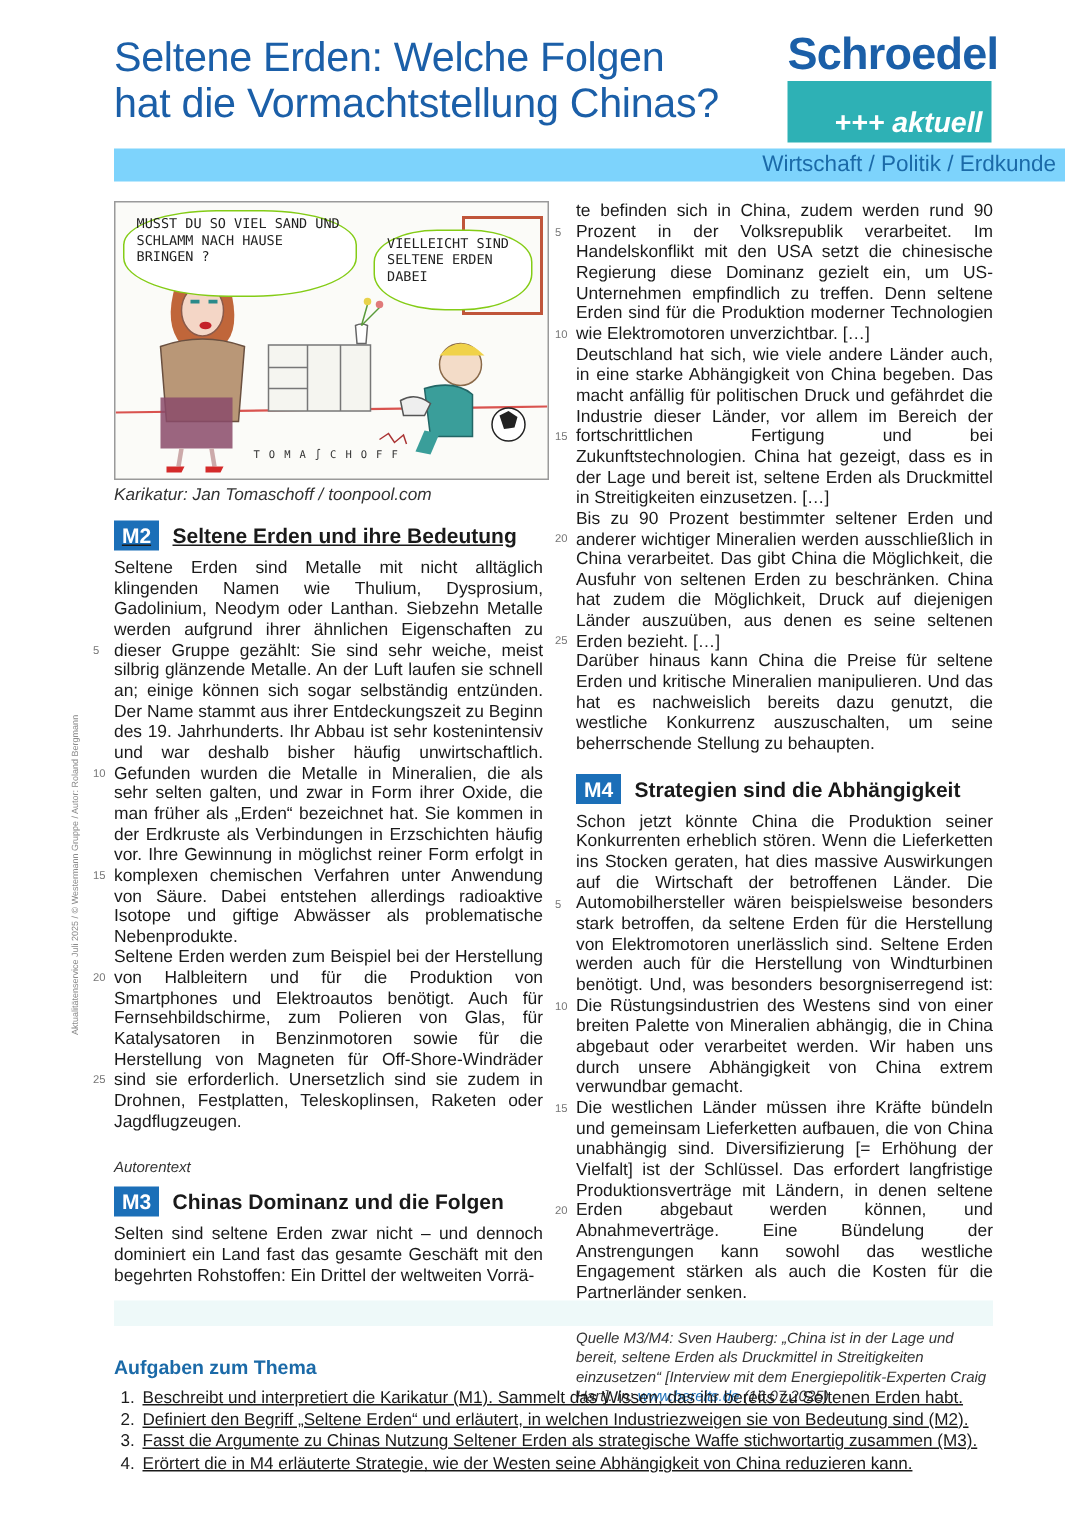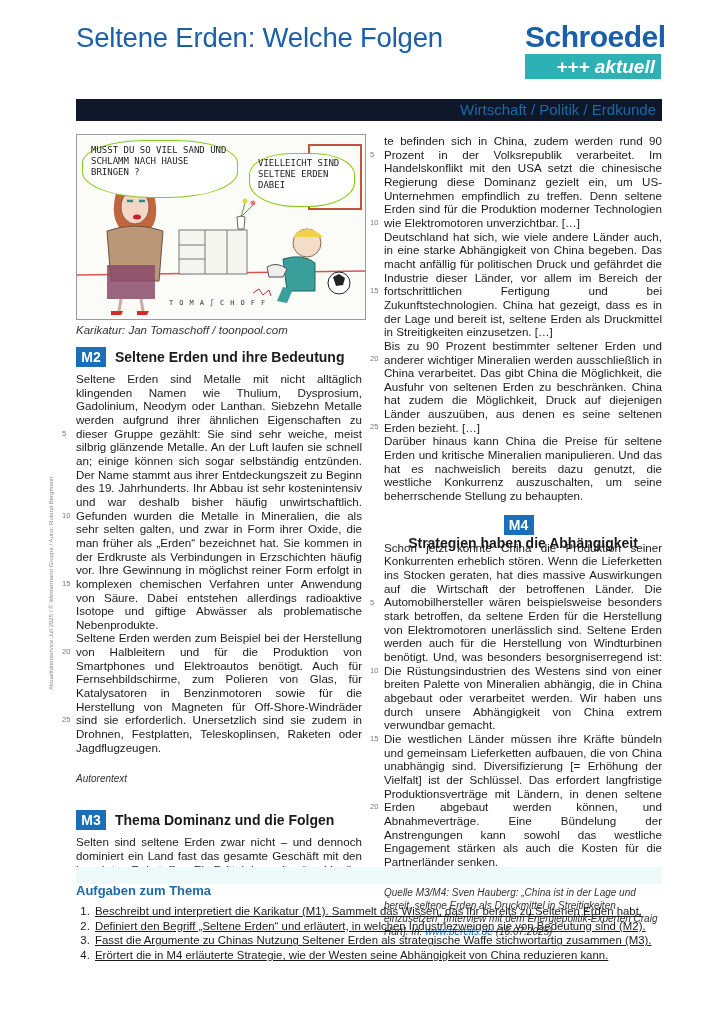--- a/index.html
+++ b/index.html
@@ -3,52 +3,53 @@
 <meta charset="utf-8">
 <style>
   html, body { margin:0; padding:0; background:#ffffff; }
   body { width:720px; height:1019px; position:relative; overflow:hidden;
          font-family:"Liberation Sans", "DejaVu Sans", sans-serif; color:#1a1a1a; }
   .title { position:absolute; left:76px; top:22px; color:#1b5fa8; font-size:27.5px;
            line-height:31px; font-weight:normal; margin:0; letter-spacing:-0.2px; }
   .logo { position:absolute; left:525px; top:22px; width:136px; }
   .logo-name { color:#1b5fa8; font-size:30px; font-weight:bold; line-height:30px; text-align:center; letter-spacing:-0.5px; }
   .logo-bar { background:#2eb1b5; color:#fff; font-size:19px; font-weight:bold; font-style:italic;
-              text-align:right; padding:1px 6px 1px 0; margin-top:2px; height:23px; line-height:23px; }
-  .subject-band { position:absolute; left:76px; top:99px; width:586px; height:22px; background:#0f172a; }
+              text-align:right; padding:17px 6px 1px 0; margin-top:2px; height:23px; line-height:23px; }
+  .subject-band { position:absolute; left:76px; top:99px; width:586px; height:22px; background:#7dd3fc;padding-left:48px; }
   .subject { position:absolute; right:6px; top:0; line-height:22px; color:#1b6aa8; font-size:15px; }
   .side-note { position:absolute; left:48px; top:690px; transform-origin:0 0; transform:rotate(-90deg);
                font-size:6px; color:#8a8a8a; white-space:nowrap; width:340px; }
   .col { position:absolute; }
   .col-left { left:76px; top:134px; width:286px; }
   .col-right { left:384px; top:134px; width:278px; }
   .mhead { display:flex; align-items:center; height:22px; margin-bottom:4px; }
   .mbadge { background:#1b6fb8; color:#fff; font-weight:bold; font-size:14px; width:30px; height:20px;
             line-height:20px; text-align:center; margin-right:9px; }
   .mtitle { font-weight:bold; font-size:14px; color:#1a1a1a; }
   .cartoon { width:288px; height:184px; border:1px solid #9a9a9a; background:#fbfbf8; position:relative; overflow:hidden; }
   .caption { font-style:italic; font-size:11.5px; margin-top:4px; color:#333; }
   .para { font-size:11.6px; line-height:13.65px; text-align:justify; position:relative; margin:0; }
   .para p { margin:0; }
   .lnum { position:absolute; left:-14px; font-size:7.5px; color:#777; }
   .src { font-size:10px; font-style:italic; line-height:13px; color:#333; margin-top:18px; }
   .src a { color:#1b6fb8; text-decoration:none; }
   .task-band { position:absolute; left:76px; top:867px; width:586px; height:17px; background:#eef9f9; }
-  .tasks { position:absolute; left:76px; top:883px; width:600px; }
+  .tasks { position:absolute; left:76px; top:904px; width:600px; }
   .tasks h3 { color:#1b6aa8; font-size:13px; font-weight:bold; margin:0 0 6px 0; }
   .tasks ol { margin:0; padding-left:17px; font-size:11.4px; line-height:14.7px; }
   .tasks li { padding-left:2px;text-decoration:underline; }
   .bubble { position:absolute; border:1px solid #84cc16; border-radius:40% 40% 45% 45%; background:#fff;
             font-family:"DejaVu Sans Mono", monospace; font-size:9px; line-height:11px; padding:4px 8px; color:#222; }
 </style>
 </head>
 <body>
 
 <h1 class="title">
   <span>Seltene Erden: Welche Folgen</span><br>
+  <span>hat die Vormachtstellung Chinas?</span>
 </h1>
 
 <div class="logo">
   <div class="logo-name">Schroedel</div>
   <div class="logo-bar">+++ aktuell</div>
 </div>
 
 <div class="subject-band">
   <span class="subject">Wirtschaft / Politik / Erdkunde</span>
 </div>
@@ -97,60 +98,60 @@
 
       <path d="M176 158 l6 -4 l4 6 l6 -5 l2 6" stroke="#a33" fill="none"></path>
 
       <text x="92" y="170" font-size="7" font-family="DejaVu Sans Mono, monospace" fill="#333" letter-spacing="6">TOMA∫CHOFF</text>
     </svg>
     <div class="bubble" style="left:5px; top:5px; width:138px; height:48px;">MUSST DU SO VIEL SAND UND SCHLAMM NACH HAUSE BRINGEN ?</div>
     <div class="bubble" style="left:172px; top:18px; width:88px; height:44px;">VIELLEICHT SIND SELTENE ERDEN DABEI</div>
   </div>
   <div class="caption">Karikatur: Jan Tomaschoff / toonpool.com</div>
 
-  <div class="mhead" style="margin-top:10px;">
+  <div class="mhead" style="margin-top:10px;text-decoration:underline;">
     <span class="mbadge">M2</span>
     <span class="mtitle">Seltene Erden und ihre Bedeutung</span>
   </div>
   <div class="para">
     <span class="lnum" style="top:55px">5</span>
     <span class="lnum" style="top:137px">10</span>
     <span class="lnum" style="top:205px">15</span>
     <span class="lnum" style="top:273px">20</span>
     <span class="lnum" style="top:341px">25</span>
     <p>Seltene Erden sind Metalle mit nicht alltäglich klingenden Namen wie Thulium, Dysprosium, Gadolinium, Neodym oder Lanthan. Siebzehn Metalle werden aufgrund ihrer ähnlichen Eigenschaften zu dieser Gruppe gezählt: Sie sind sehr weiche, meist silbrig glänzende Metalle. An der Luft laufen sie schnell an; einige können sich sogar selbständig entzünden. Der Name stammt aus ihrer Entdeckungszeit zu Beginn des 19. Jahrhunderts. Ihr Abbau ist sehr kostenintensiv und war deshalb bisher häufig unwirtschaftlich. Gefunden wurden die Metalle in Mineralien, die als sehr selten galten, und zwar in Form ihrer Oxide, die man früher als „Erden“ bezeichnet hat. Sie kommen in der Erdkruste als Verbindungen in Erzschichten häufig vor. Ihre Gewinnung in möglichst reiner Form erfolgt in komplexen chemischen Verfahren unter Anwendung von Säure. Dabei entstehen allerdings radioaktive Isotope und giftige Abwässer als problematische Nebenprodukte.</p>
     <p>Seltene Erden werden zum Beispiel bei der Herstellung von Halbleitern und für die Produktion von Smartphones und Elektroautos benötigt. Auch für Fernsehbildschirme, zum Polieren von Glas, für Katalysatoren in Benzinmotoren sowie für die Herstellung von Magneten für Off-Shore-Windräder sind sie erforderlich. Unersetzlich sind sie zudem in Drohnen, Festplatten, Teleskoplinsen, Raketen oder Jagdflugzeugen.</p>
   </div>
   <div class="src">Autorentext</div>
 
-  <div class="mhead" style="margin-top:24px;">
+  <div class="mhead" style="margin-top:5px;">
     <span class="mbadge">M3</span>
-    <span class="mtitle">Thema Dominanz und die Folgen</span>
+    <span class="mtitle">Chinas Dominanz und die Folgen</span>
   </div>
   <div class="para">
     <p>Selten sind seltene Erden zwar nicht – und dennoch dominiert ein Land fast das gesamte Geschäft mit den begehrten Rohstoffen: Ein Drittel der weltweiten Vorrä-</p>
   </div>
 </div>
 
 <div class="col col-right">
   <div class="para">
     <span class="lnum" style="top:14px">5</span>
     <span class="lnum" style="top:82px">10</span>
     <span class="lnum" style="top:150px">15</span>
     <span class="lnum" style="top:218px">20</span>
     <span class="lnum" style="top:286px">25</span>
     <p>te befinden sich in China, zudem werden rund 90 Prozent in der Volksrepublik verarbeitet. Im Handelskonflikt mit den USA setzt die chinesische Regierung diese Dominanz gezielt ein, um US-Unternehmen empfindlich zu treffen. Denn seltene Erden sind für die Produktion moderner Technologien wie Elektromotoren unverzichtbar. […]</p>
     <p>Deutschland hat sich, wie viele andere Länder auch, in eine starke Abhängigkeit von China begeben. Das macht anfällig für politischen Druck und gefährdet die Industrie dieser Länder, vor allem im Bereich der fortschrittlichen Fertigung und bei Zukunftstechnologien. China hat gezeigt, dass es in der Lage und bereit ist, seltene Erden als Druckmittel in Streitigkeiten einzusetzen. […]</p>
     <p>Bis zu 90 Prozent bestimmter seltener Erden und anderer wichtiger Mineralien werden ausschließlich in China verarbeitet. Das gibt China die Möglichkeit, die Ausfuhr von seltenen Erden zu beschränken. China hat zudem die Möglichkeit, Druck auf diejenigen Länder auszuüben, aus denen es seine seltenen Erden bezieht. […]</p>
     <p>Darüber hinaus kann China die Preise für seltene Erden und kritische Mineralien manipulieren. Und das hat es nachweislich bereits dazu genutzt, die westliche Konkurrenz auszuschalten, um seine beherrschende Stellung zu behaupten.</p>
   </div>
 
-  <div class="mhead" style="margin-top:12px;flex-direction:column;">
+  <div class="mhead" style="margin-top:12px;">
     <span class="mbadge">M4</span>
-    <span class="mtitle">Strategien haben die Abhängigkeit</span>
+    <span class="mtitle">Strategien sind die Abhängigkeit</span>
   </div>
   <div class="para">
     <span class="lnum" style="top:55px">5</span>
     <span class="lnum" style="top:123px">10</span>
     <span class="lnum" style="top:191px">15</span>
     <span class="lnum" style="top:259px">20</span>
     <p>Schon jetzt könnte China die Produktion seiner Konkurrenten erheblich stören. Wenn die Lieferketten ins Stocken geraten, hat dies massive Auswirkungen auf die Wirtschaft der betroffenen Länder. Die Automobilhersteller wären beispielsweise besonders stark betroffen, da seltene Erden für die Herstellung von Elektromotoren unerlässlich sind. Seltene Erden werden auch für die Herstellung von Windturbinen benötigt. Und, was besonders besorgniserregend ist: Die Rüstungsindustrien des Westens sind von einer breiten Palette von Mineralien abhängig, die in China abgebaut oder verarbeitet werden. Wir haben uns durch unsere Abhängigkeit von China extrem verwundbar gemacht.</p>
     <p>Die westlichen Länder müssen ihre Kräfte bündeln und gemeinsam Lieferketten aufbauen, die von China unabhängig sind. Diversifizierung [= Erhöhung der Vielfalt] ist der Schlüssel. Das erfordert langfristige Produktionsverträge mit Ländern, in denen seltene Erden abgebaut werden können, und Abnahmeverträge. Eine Bündelung der Anstrengungen kann sowohl das westliche Engagement stärken als auch die Kosten für die Partnerländer senken.</p>
   </div>
   <div class="src">

